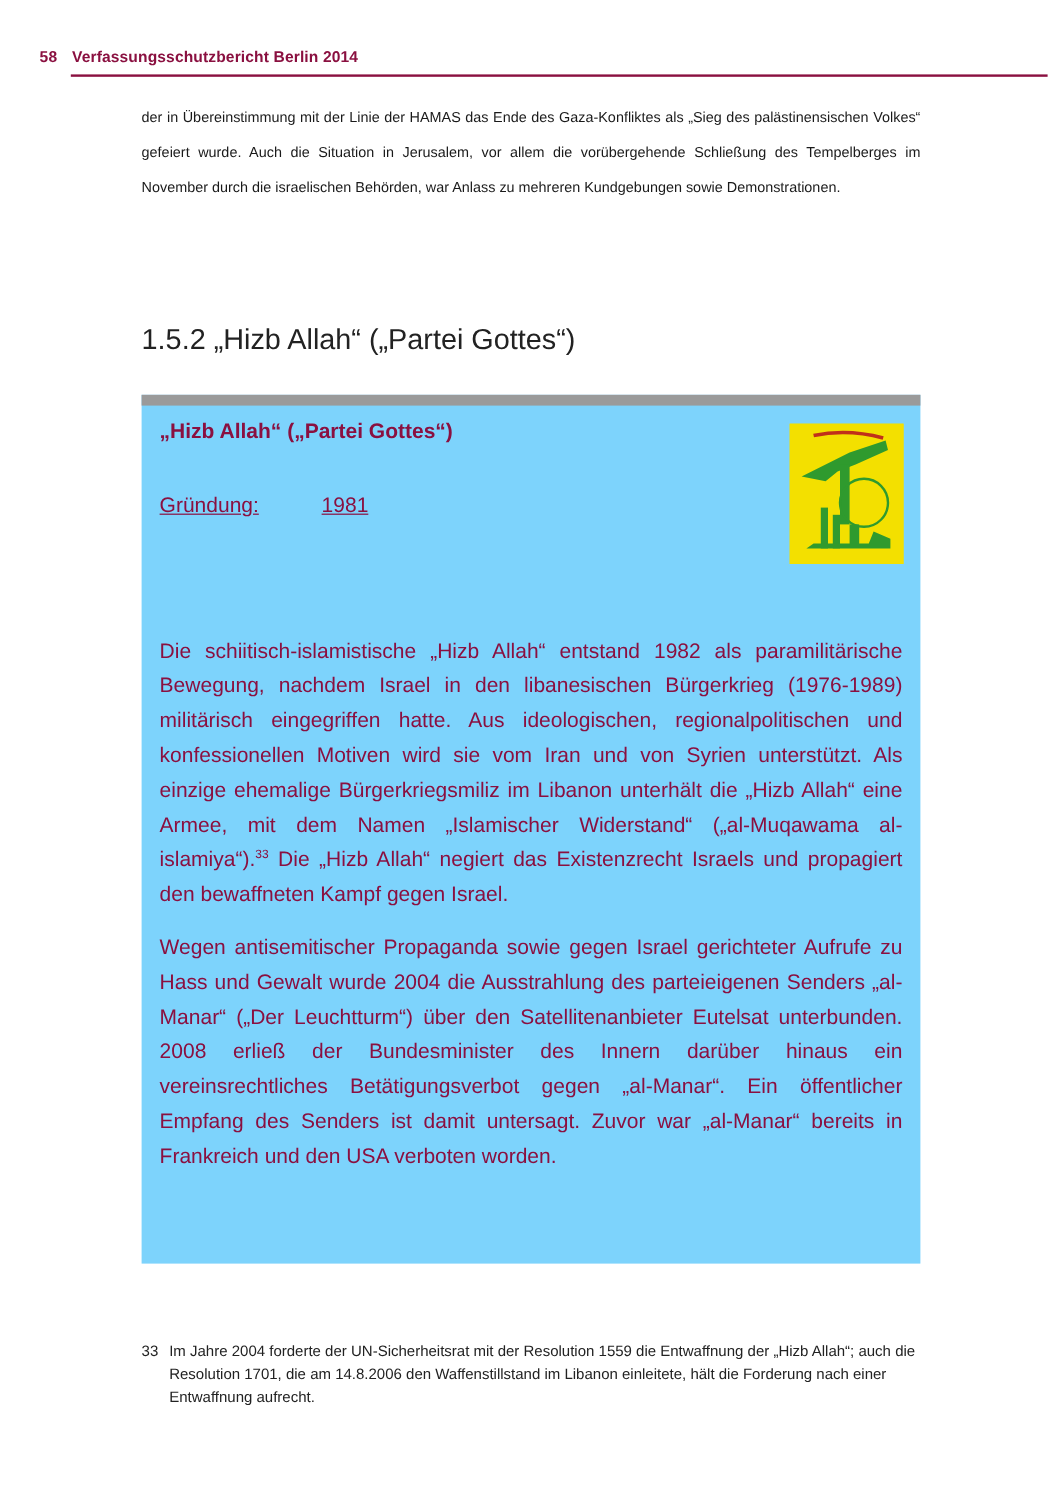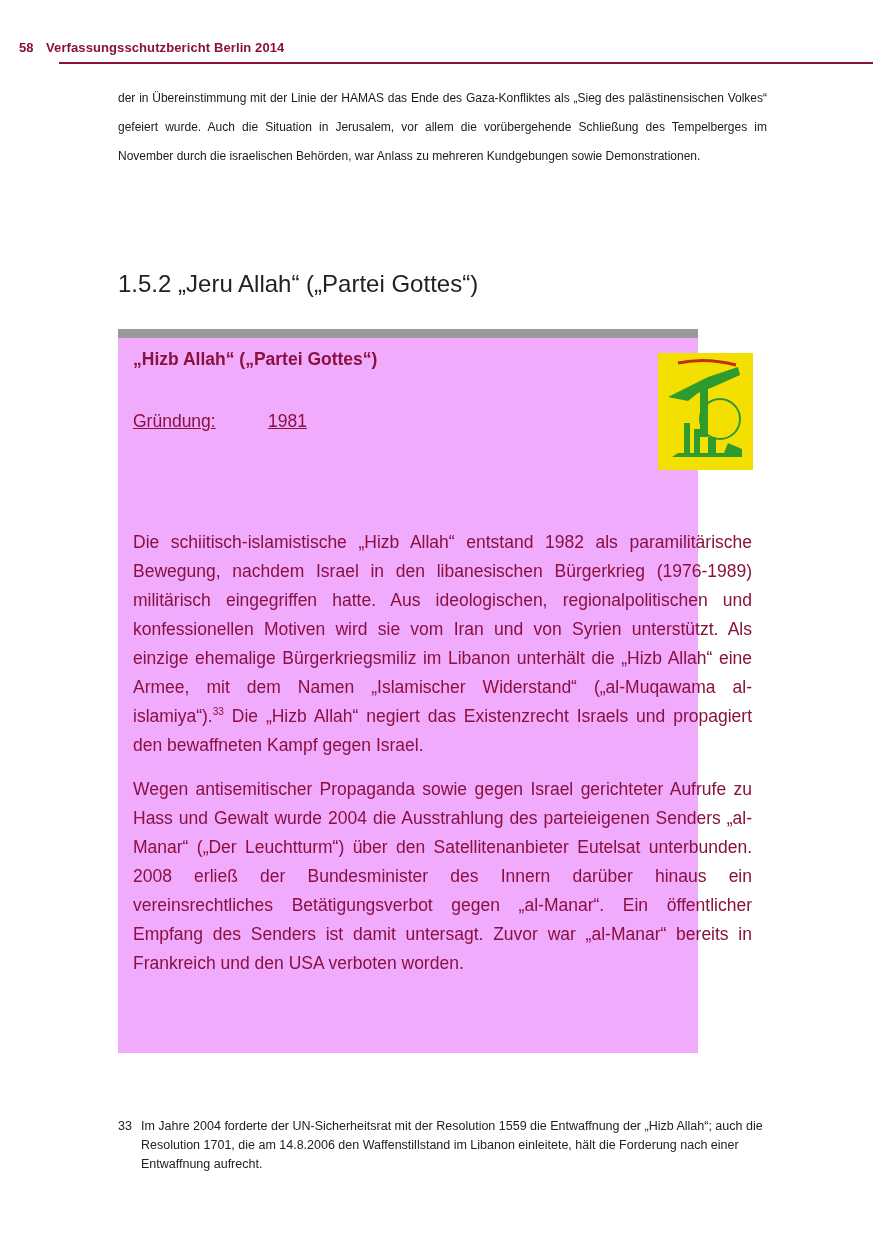--- a/index.html
+++ b/index.html
@@ -1,25 +1,25 @@
 <!DOCTYPE html>
 <html><head>
 <meta charset="utf-8">
 <style>
   html, body { margin: 0; padding: 0; background: #ffffff; }
   body { width: 875px; height: 1241px; position: relative; overflow: hidden;
          font-family: "Liberation Sans", sans-serif; color: #1a1a1a; }
-  .run-head { position: absolute; left: 19px; top: 40px; font-size: 13px; font-weight: bold;
+  .run-head { position: absolute; left: 33px; top: 40px; font-size: 13px; font-weight: bold;
               color: #8a1040; letter-spacing: 0.1px; }
   .run-head .pg { display: inline-block; width: 27px; }
   .head-rule { position: absolute; left: 59px; top: 62px; width: 814px; height: 2px; background: #8a1040; }
   .body-text { position: absolute; left: 118px; top: 84px; width: 649px; font-size: 12px;
                line-height: 29px; text-align: justify; hyphens: manual; }
   .section-title { position: absolute; left: 118px; top: 270px; font-size: 24px; color: #222; }
-  .box { position: absolute; left: 118px; top: 329px; width: 580px; height: 724px; background: #f0abfc; }
+  .box { position: absolute; left: 118px; top: 329px; width: 649px; height: 724px; background: #7dd3fc; }
   .box-bar { position: absolute; left: 0; top: 0; width: 100%; height: 9px; background: #9a9a9a; }
   .box-inner { position: absolute; left: 15px; top: 20px; width: 619px; color: #8a1040; }
   .box-title { font-size: 17.5px; font-weight: bold; margin: 0; height: 30px; }
   .facts { margin-top: 28px; font-size: 17.5px; line-height: 29px; }
   .fact-row { display: flex; text-decoration: underline; }
   .fact-label { width: 135px; }
   .fact-city { width: 75px; }
   .fact-count { width: 75px; }
   .logo { position: absolute; left: 540px; top: 24px; width: 95px; height: 117px; background: #f3e000; }
   .box-para { font-size: 17.5px; line-height: 29px; text-align: justify; margin: 0 0 15px 0; }
@@ -31,21 +31,21 @@
 </head>
 <body>
 
 <div class="run-head">
   <span class="pg">58</span><span>Verfassungsschutzbericht Berlin 2014</span>
 </div>
 <div class="head-rule"></div>
 
 <p class="body-text" style="margin:0;">der in Übereinstimmung mit der Linie der HAMAS das Ende des Gaza-Konfliktes als „Sieg des palästinensischen Volkes“ gefeiert wurde. Auch die Situation in Jeru­salem, vor allem die vorübergehende Schließung des Tempelberges im November durch die israelischen Behörden, war Anlass zu mehreren Kundgebungen sowie Demonstrationen.</p>
 
-<h2 class="section-title" style="margin:0;font-weight:normal;">1.5.2 „Jeru Allah“ („Partei Gottes“)</h2>
+<h2 class="section-title" style="margin:0;font-weight:normal;">1.5.2 „Hizb Allah“ („Partei Gottes“)</h2>
 
 <div class="box">
   <div class="box-bar"></div>
   <div class="box-inner">
     <h3 class="box-title">„Hizb Allah“ („Partei Gottes“)</h3>
     <div class="facts">
       <div class="fact-row">
         <span class="fact-label">Gründung:</span>
         <span>1981</span>
       </div>

